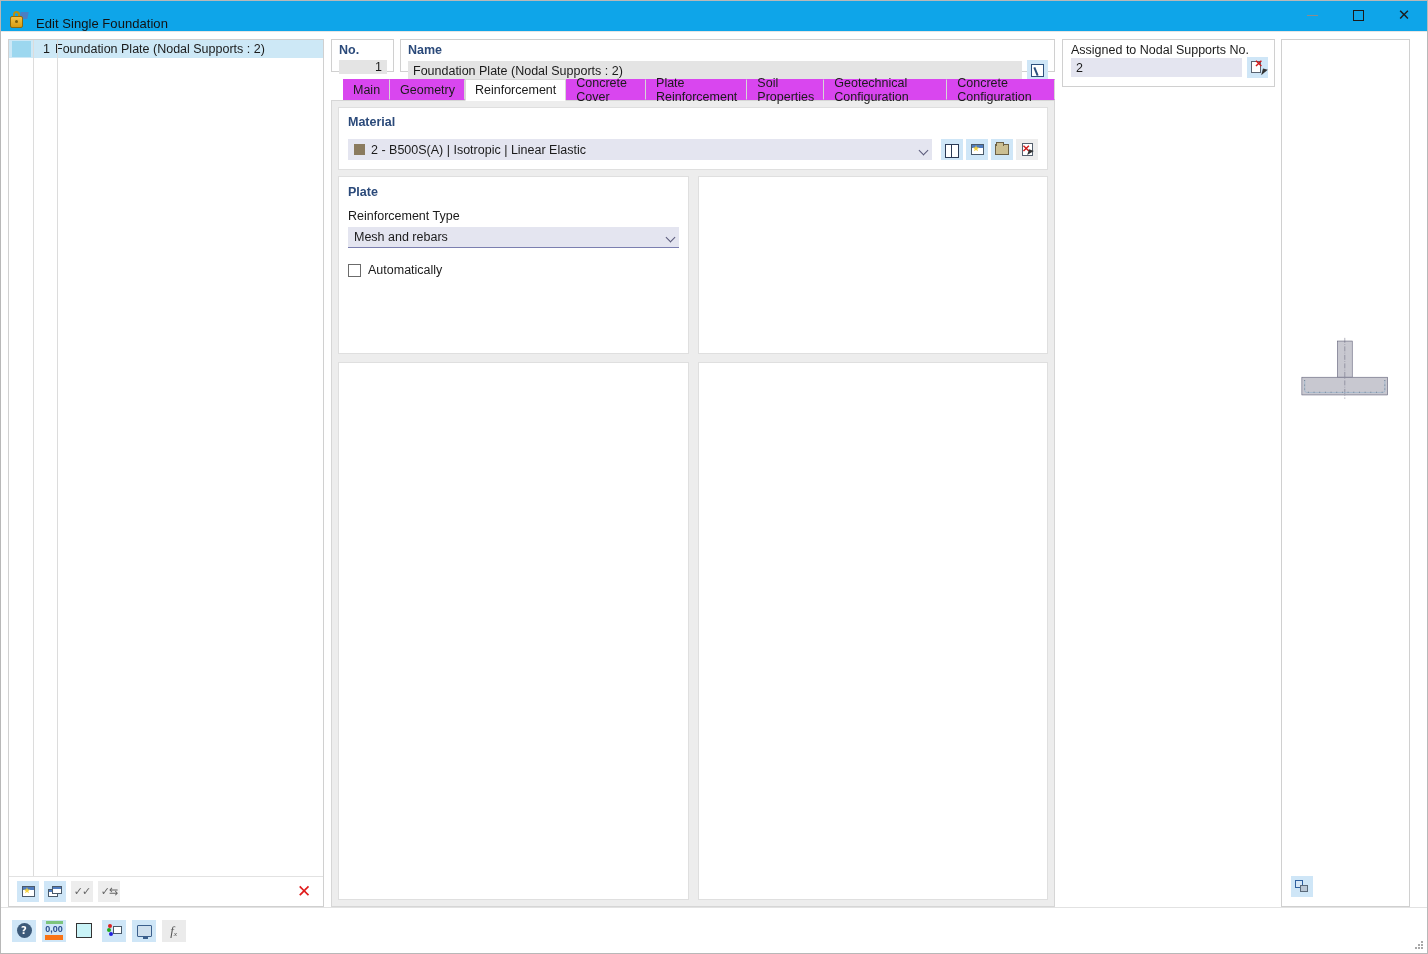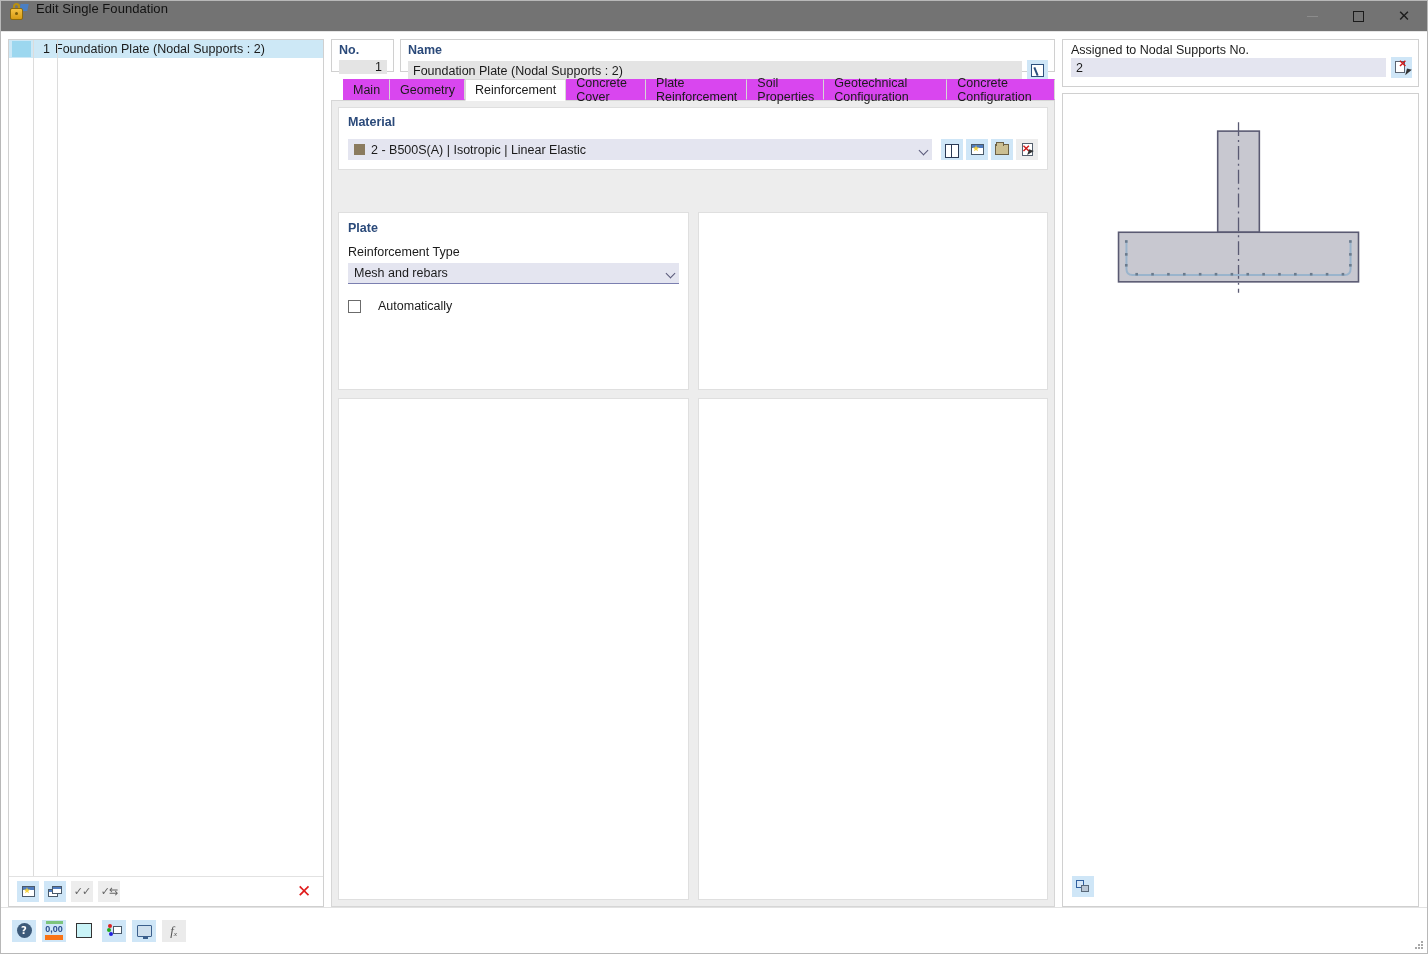--- a/index.html
+++ b/index.html
@@ -18,23 +18,23 @@
     background: #ffffff;
     border: 1px solid #b8b8b8;
     display: flex;
     flex-direction: column;
   }
 
   
   .titlebar {
     height: 31px;
     min-height: 31px;
-    background: #737373;
-    display: flex;
-    align-items: flex-start;
+    background: #0ea5e9;
+    display: flex;
+    align-items: flex-end;
     border-bottom: 1px solid #e6e6e6;
   }
   .title-icon {
     width: 22px; height: 22px;
     margin-left: 6px; margin-right: 7px;
     position: relative;
     flex: 0 0 auto;
   }
   .title-icon .lockbody {
     position: absolute; left: 3px; top: 7px;
@@ -387,21 +387,20 @@
     transform: rotate(18deg);
   }
 
   .panels-grid {
     flex: 1;
     display: grid;
     grid-template-columns: 1fr 1fr;
     grid-template-rows: 178px 1fr;
     gap: 8px 9px;
     min-height: 0;
-    margin-top: 36px;
   }
   .sub-panel {
     background: #ffffff;
     border: 1px solid #dfdfdf;
     padding: 8px 9px;
     overflow: hidden;
   }
   .sub-panel.blank { padding: 0; }
   .field-label {
     font-size: 12.5px;
@@ -414,37 +413,37 @@
     border-bottom: 1.6px solid #7b7fb0;
     display: flex;
     align-items: center;
     padding: 0 4px 0 6px;
     font-size: 12.5px;
   }
   .sel-underline .ctext { flex: 1; }
   .chk-row {
     display: flex; align-items: center;
     margin-top: 15px;
-    gap: 17px;
+    gap: 7px;
   }
   .chkbox {
     width: 13px; height: 13px;
     border: 1.2px solid #6b6b6b;
     background: #fff;
     flex: 0 0 13px;
   }
   .chk-label { font-size: 12.5px; }
 
   
   .right-col {
     width: 372px;
     min-width: 372px;
     display: flex;
-    flex-direction: column;
-    padding: 7px 8px 0 7px;
+    flex-direction: row;
+    padding: 7px 17px 0 7px;
     gap: 6px;
   }
   .assign-box {
     border: 1px solid #d0d0d0;
     background: #ffffff;
     padding: 3px 6px 5px 8px;
     height: 48px;
   }
   .assign-row { display: flex; align-items: center; gap: 5px; }
   .ic-pick {

